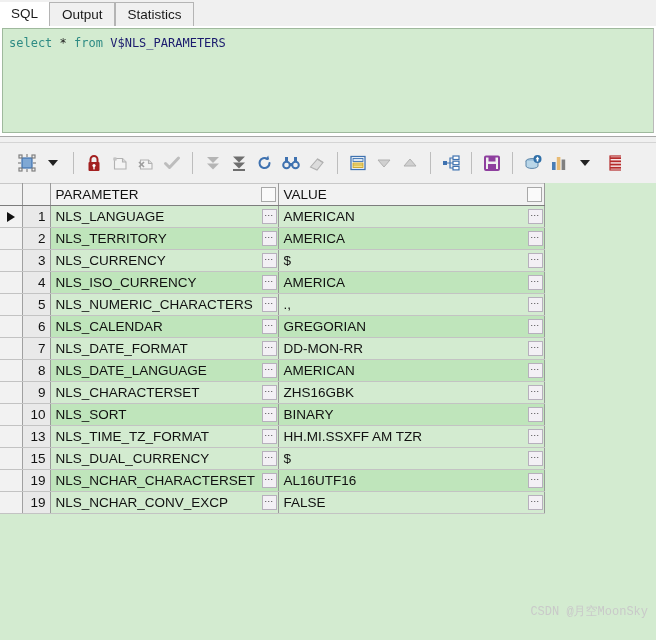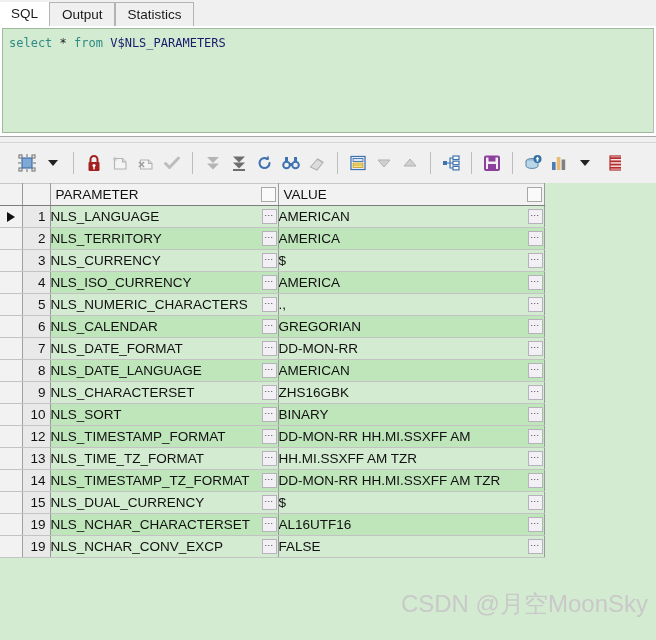--- a/index.html
+++ b/index.html
@@ -199,20 +199,21 @@
     border-right: 1px solid #9a9a9a;
     border-bottom: 1px solid #c3c3c3;
     text-align: right;
     padding-right: 4px;
     color: #111;
   }
   tbody tr td.cell {
     background: #d3ebd0;
     border-right: 1px solid #9a9a9a;
     border-bottom: 1px solid #c3c3c3;
+    padding-left: 5px;
     position: relative;
   }
   tbody tr.alt td.cell {
     background: #bfe5bb;
   }
   .rowarrow {
     display: inline-block;
     width: 0; height: 0;
     border-top: 5px solid transparent;
     border-bottom: 5px solid transparent;
@@ -231,23 +232,23 @@
     text-align: center;
     color: #333;
     letter-spacing: 0.5px;
   }
 
   
   .watermark {
     position: absolute;
     right: 8px;
     bottom: 20px;
-    font-size: 24px;
+    font-size: 12px;
     color: #c9c9c9;
-    font-family: Liberation Sans, sans-serif;
+    font-family: Liberation Mono, monospace;
     white-space: nowrap;
     pointer-events: none;
   }
 </style>
 </head>
 <body>
 
 <div id="app">
 
   <div class="tabstrip">
@@ -523,38 +524,26 @@
             <td class="num">9</td>
             <td class="cell"><span>NLS_CHARACTERSET</span><span class="ell">...</span></td>
             <td class="cell"><span>ZHS16GBK</span><span class="ell">...</span></td>
           </tr>
           <tr class="alt">
             <td class="sel"></td>
             <td class="num">10</td>
             <td class="cell"><span>NLS_SORT</span><span class="ell">...</span></td>
             <td class="cell"><span>BINARY</span><span class="ell">...</span></td>
           </tr>
-          <tr class="alt">
-            <td class="sel"></td>
-            <td class="num">12</td>
-            <td class="cell"><span>NLS_TIMESTAMP_FORMAT</span><span class="ell">...</span></td>
-            <td class="cell"><span>DD-MON-RR HH.MI.SSXFF AM</span><span class="ell">...</span></td>
-          </tr>
           <tr>
             <td class="sel"></td>
             <td class="num">13</td>
             <td class="cell"><span>NLS_TIME_TZ_FORMAT</span><span class="ell">...</span></td>
             <td class="cell"><span>HH.MI.SSXFF AM TZR</span><span class="ell">...</span></td>
           </tr>
-          <tr class="alt">
-            <td class="sel"></td>
-            <td class="num">14</td>
-            <td class="cell"><span>NLS_TIMESTAMP_TZ_FORMAT</span><span class="ell">...</span></td>
-            <td class="cell"><span>DD-MON-RR HH.MI.SSXFF AM TZR</span><span class="ell">...</span></td>
-          </tr>
           <tr>
             <td class="sel"></td>
             <td class="num">15</td>
             <td class="cell"><span>NLS_DUAL_CURRENCY</span><span class="ell">...</span></td>
             <td class="cell"><span>$</span><span class="ell">...</span></td>
           </tr>
           <tr class="alt">
             <td class="sel"></td>
             <td class="num">19</td>
             <td class="cell"><span>NLS_NCHAR_CHARACTERSET</span><span class="ell">...</span></td>

